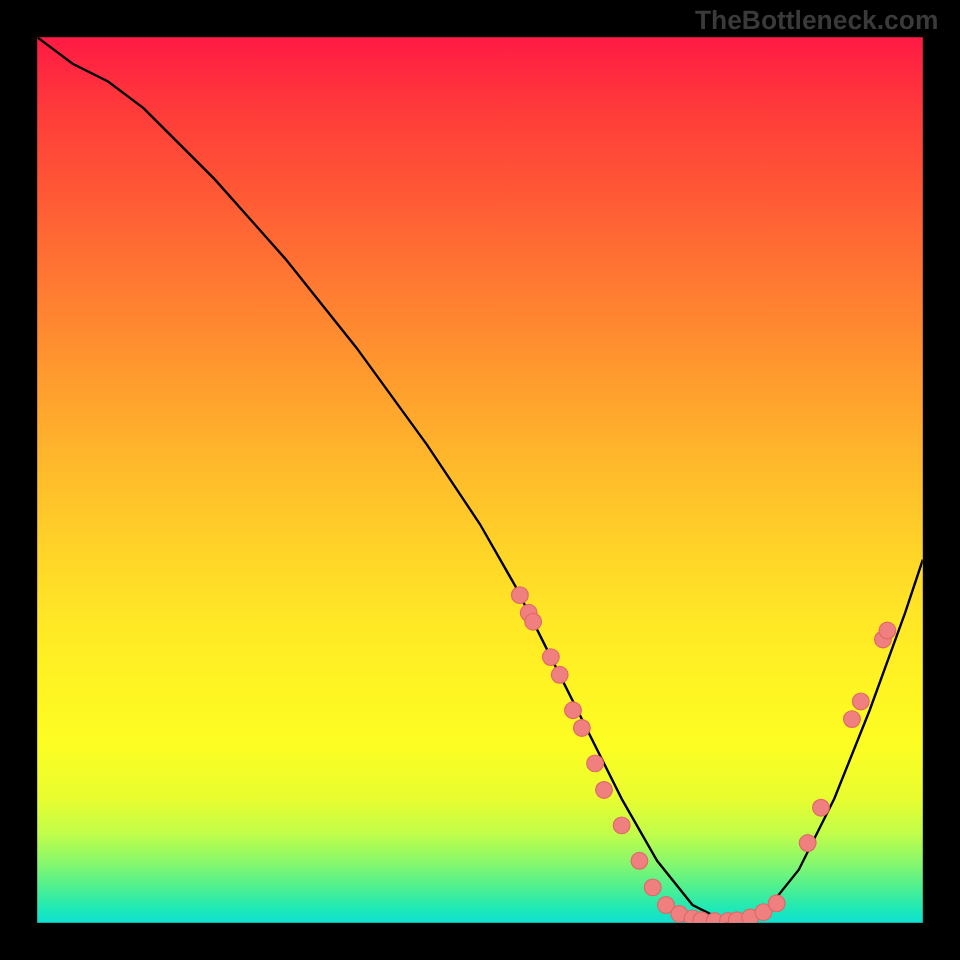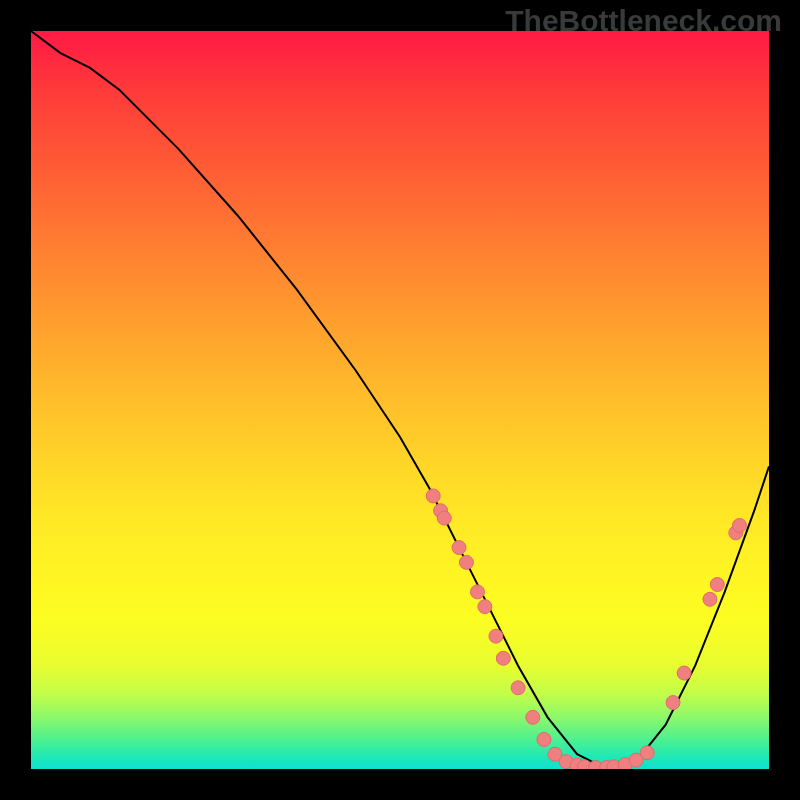--- a/index.html
+++ b/index.html
@@ -9,21 +9,21 @@
     background: #000;
     position: relative;
     overflow: hidden;
     font-family: Arial, sans-serif;
   }
   .watermark {
     position: absolute;
     top: 4px;
     right: 18px;
     color: #3a3a3a;
-    font-size: 30px;
+    font-size: 22px;
     font-weight: bold;
     z-index: 10;
   }
   .plot-frame {
     position: absolute;
     left: 30px;
     top: 30px;
     width: 740px;
     height: 740px;
     border: 1px solid #000;

